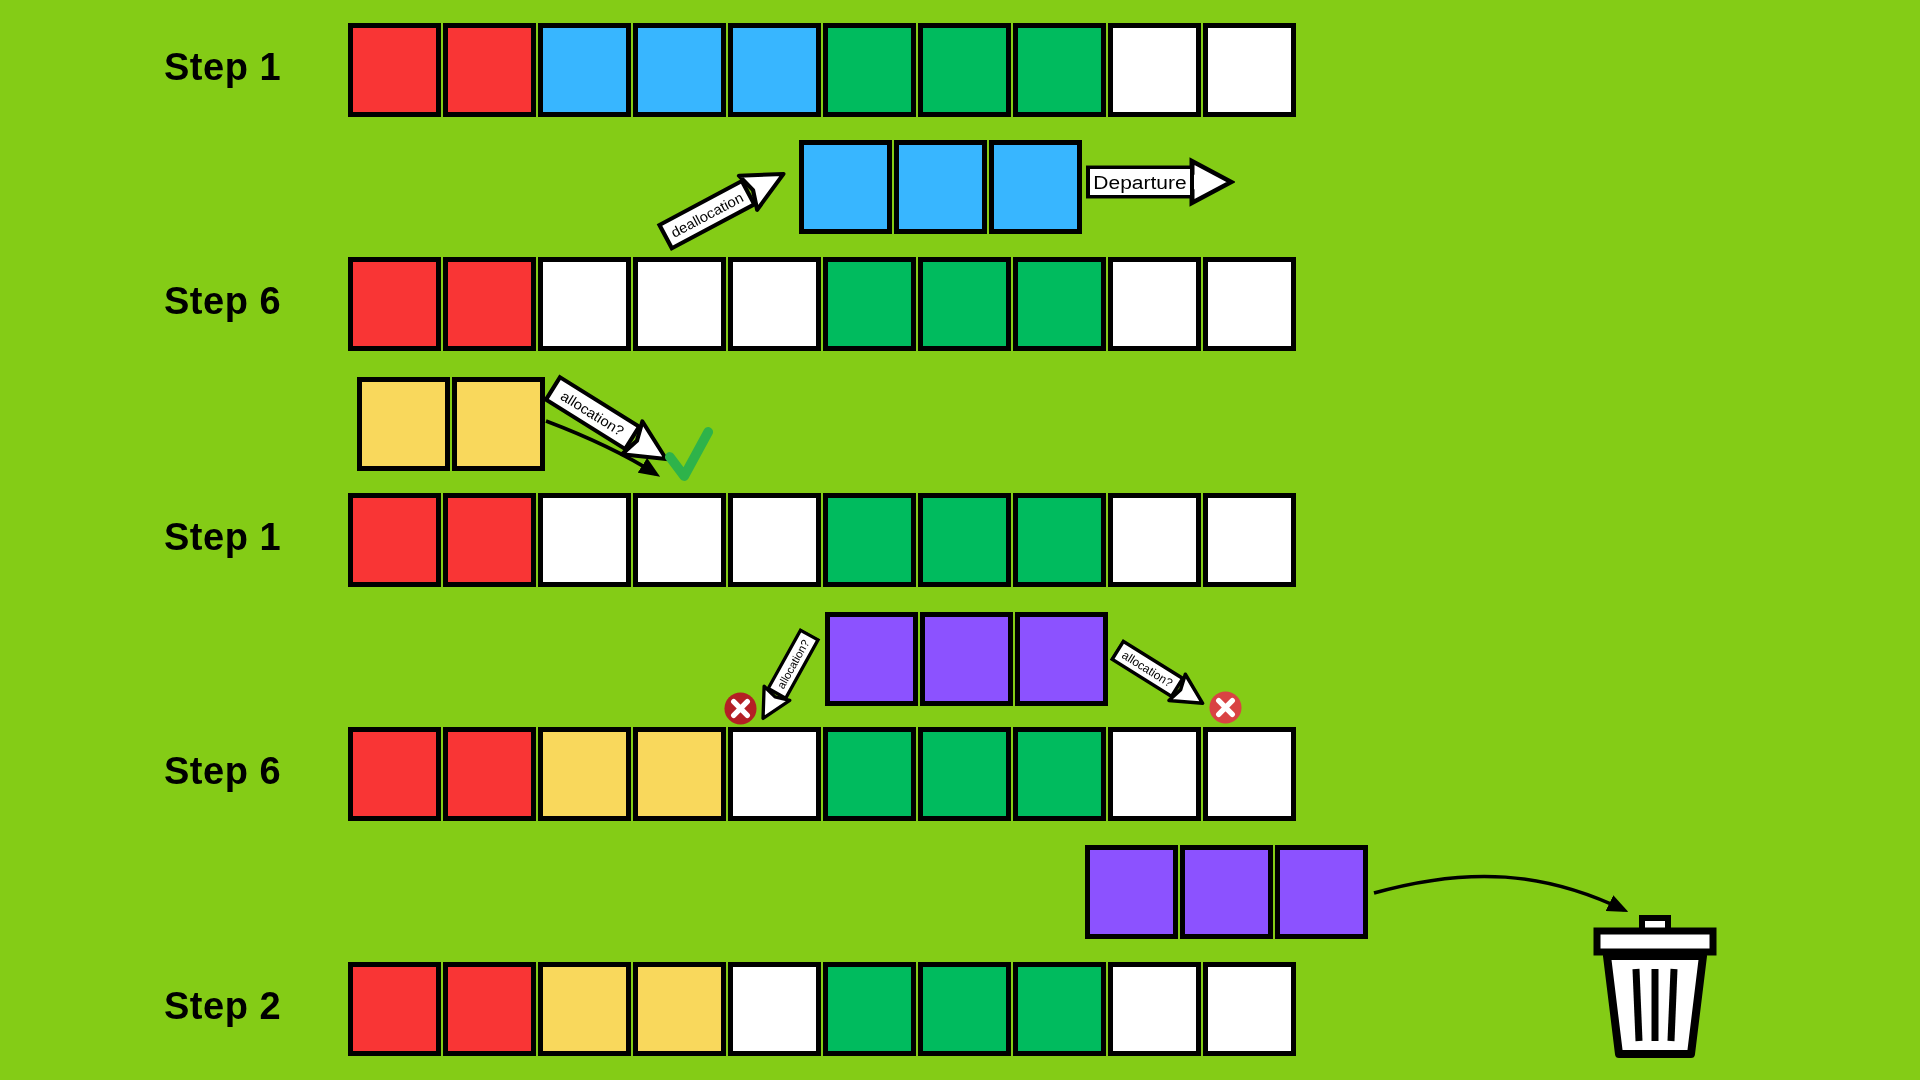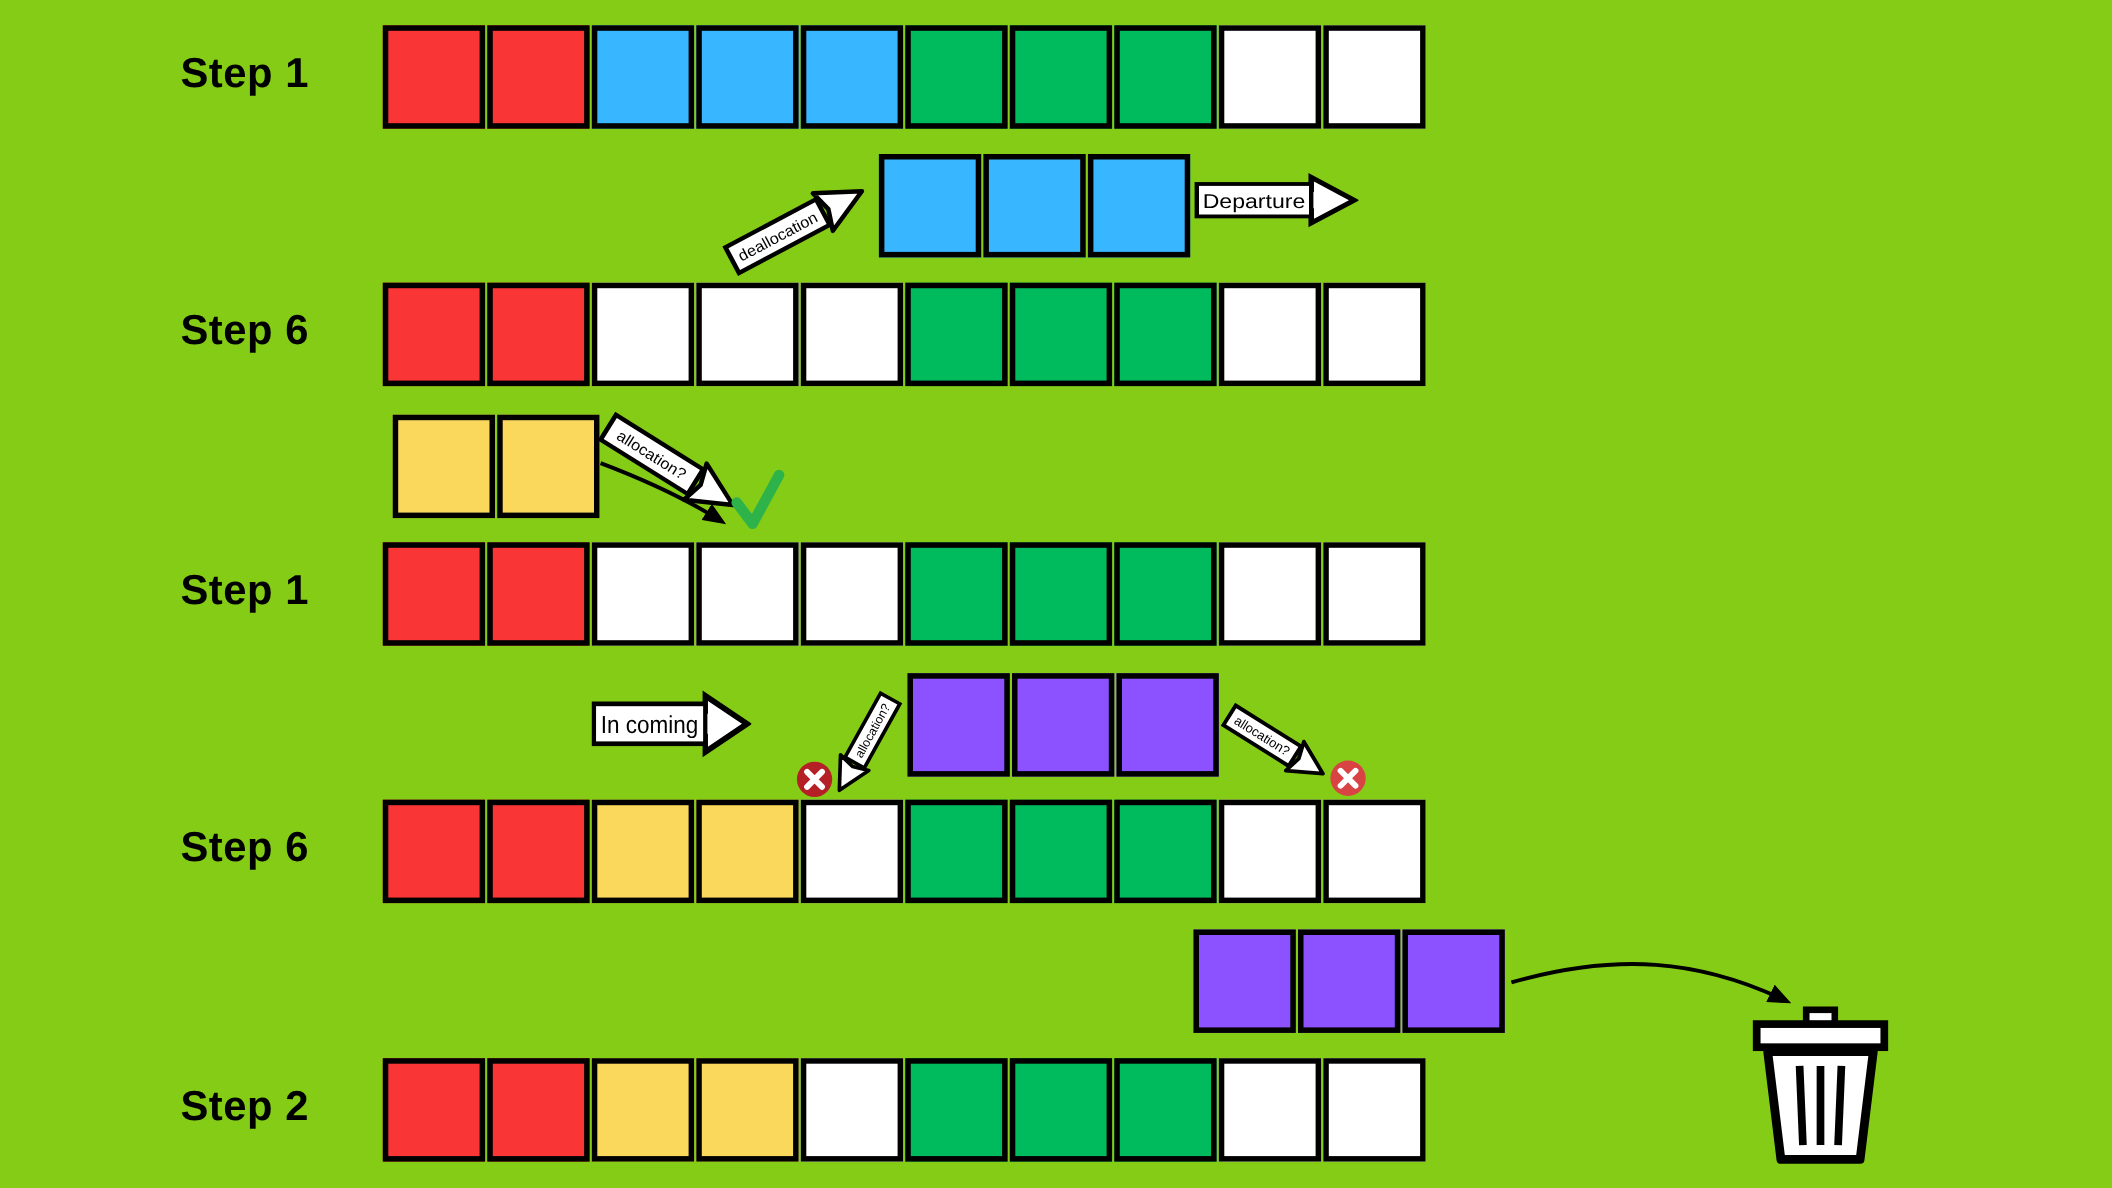--- a/index.html
+++ b/index.html
@@ -124,27 +124,20 @@
 
 
   <div class="arrow-wrap" style="left:540px;top:402px;width:140px;height:44px;transform:rotate(32deg);transform-origin:center;">
     <svg viewBox="0 0 150 50" preserveAspectRatio="none">
       <rect x="3" y="10" width="100" height="30" fill="#fff" stroke="#000" stroke-width="4.5"></rect>
       <polygon points="103,3 146,25 103,47 109,25" fill="#fff" stroke="#000" stroke-width="4.5" stroke-linejoin="round"></polygon>
       <text x="53" y="31" text-anchor="middle" font-size="16">allocation?</text>
     </svg>
   </div>
 
-  <div class="arrow-wrap" style="left:537px;top:626px;width:146px;height:64px;">
-    <svg viewBox="0 0 150 60" preserveAspectRatio="none">
-      <polygon points="4,19 107,19 107,6 146,30 107,54 107,41 4,41" fill="#fff" stroke="#000" stroke-width="5"></polygon>
-      <rect x="3" y="13" width="104" height="34" fill="#fff" stroke="#000" stroke-width="4"></rect>
-      <text x="55" y="38" text-anchor="middle" font-size="21">In coming</text>
-    </svg>
-  </div>
 
   <div class="arrow-wrap" style="left:736px;top:659px;width:100px;height:36px;transform:rotate(119deg);transform-origin:center;">
     <svg viewBox="0 0 150 54" preserveAspectRatio="none">
       <rect x="3" y="12" width="100" height="30" fill="#fff" stroke="#000" stroke-width="5"></rect>
       <polygon points="103,5 146,27 103,49 109,27" fill="#fff" stroke="#000" stroke-width="5" stroke-linejoin="round"></polygon>
       <text x="53" y="33" text-anchor="middle" font-size="17" transform="rotate(180 53 27)">allocation?</text>
     </svg>
   </div>
 
   <div class="arrow-wrap" style="left:1108px;top:658px;width:105px;height:38px;transform:rotate(32deg);transform-origin:center;">

